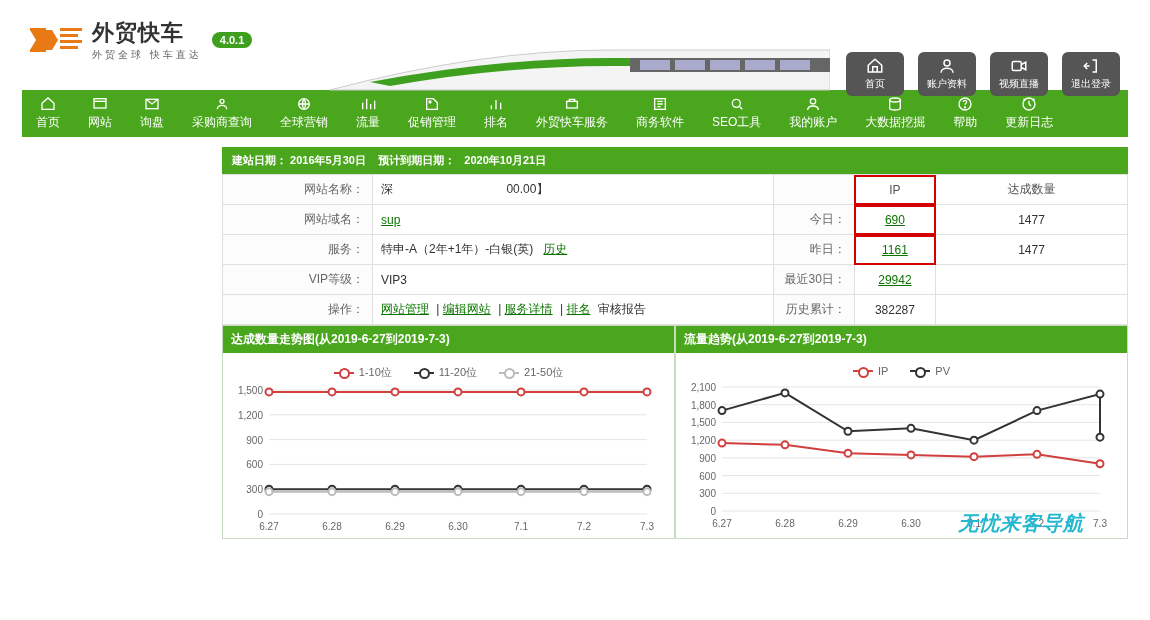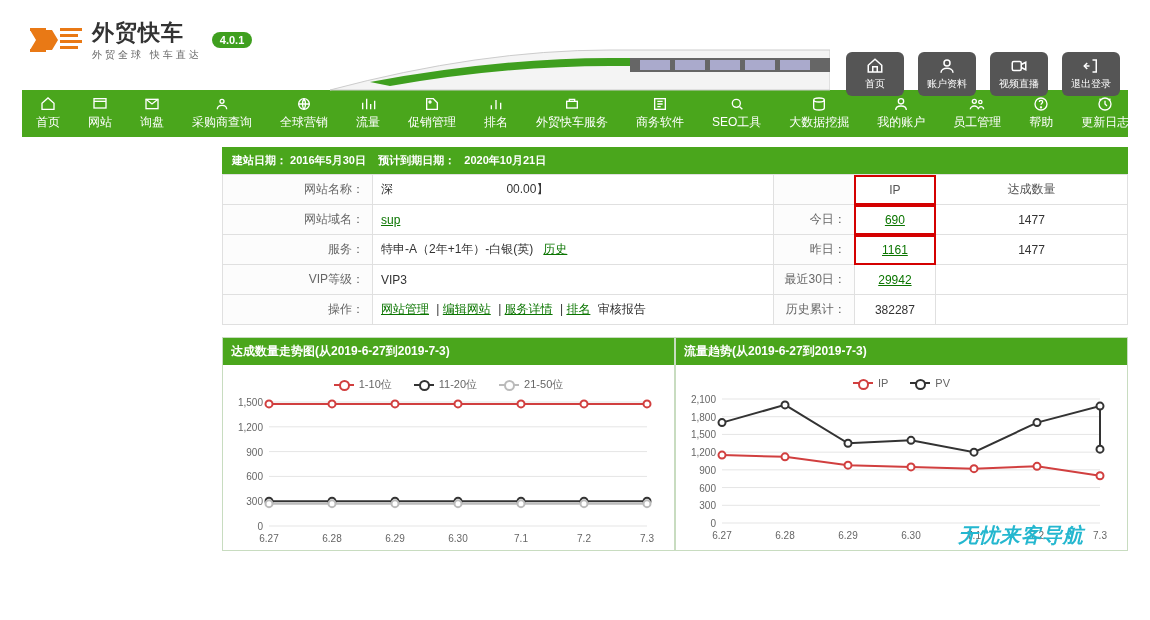--- a/index.html
+++ b/index.html
@@ -23,21 +23,21 @@
   .panel-header { background: #4aa61c; color: #fff; font-weight: 700; padding: 6px 10px; font-size: 11px; }
   .info-table { width: 100%; border-collapse: collapse; background: #fff; }
   .info-table td { border: 1px solid #e0e0e0; padding: 6px 8px; font-size: 12px; color: #333; }
   .info-table td.lbl { text-align: right; width: 150px; color: #666; background: #fcfcfc; }
   .info-table td.val { text-align: left; }
   .info-table td.rhead { text-align: center; color: #555; }
   .info-table td.rlbl { text-align: right; width: 81px; color: #666; background: #fcfcfc; }
   .info-table td.num { text-align: center; }
   a.link { color: #0b7500; text-decoration: underline; cursor: pointer; }
   .redbox { outline: 2px solid #d40000; outline-offset: -2px; }
-  .charts { display: flex; margin-top: 12px; }
+  .charts { display: flex; }
   .chart-box { flex: 1; border: 1px solid #c8dcc0; }
   .chart-title { background: #4aa61c; color: #fff; padding: 5px 8px; font-size: 12px; font-weight: 700; }
   .chart-body { padding: 6px 4px 2px; }
   .legend { display: flex; justify-content: center; gap: 22px; padding: 6px 0; font-size: 11px; color: #666; }
   .legend .item { display: flex; align-items: center; gap: 5px; }
   .lg-mark { width: 20px; height: 0; border-top: 2px solid #999; position: relative; }
   .lg-mark::after { content: ""; position: absolute; width: 7px; height: 7px; border: 2px solid #999; background: #fff; border-radius: 50%; left: 5px; top: -5.5px; }
   .lg-red, .lg-red::after { border-color: #d13f3f; }
   .lg-blk, .lg-blk::after { border-color: #333; }
   .lg-gry, .lg-gry::after { border-color: #bbb; }
@@ -189,39 +189,31 @@
       </div>
       <div class="nav-item">
         <svg viewBox="0 0 24 24" fill="none" stroke="#fff" stroke-width="2">
           <circle cx="11" cy="11" r="6"></circle>
           <path d="M20 20l-4-4"></path>
         </svg>
         <span>SEO工具</span>
       </div>
       <div class="nav-item">
         <svg viewBox="0 0 24 24" fill="none" stroke="#fff" stroke-width="2">
+          <circle cx="12" cy="8" r="4"></circle>
+          <path d="M4 21c0-4 4-6 8-6s8 2 8 6"></path>
+        </svg>
+        <span>我的账户</span>
+      </div>
+      <div class="nav-item">
+        <svg viewBox="0 0 24 24" fill="none" stroke="#fff" stroke-width="2">
           <ellipse cx="12" cy="6" rx="8" ry="3"></ellipse>
           <path d="M4 6v12c0 1.7 3.6 3 8 3s8-1.3 8-3V6"></path>
         </svg>
         <span>大数据挖掘</span>
-      </div>
-      <div class="nav-item">
-        <svg viewBox="0 0 24 24" fill="none" stroke="#fff" stroke-width="2">
-          <circle cx="12" cy="8" r="4"></circle>
-          <path d="M4 21c0-4 4-6 8-6s8 2 8 6"></path>
-        </svg>
-        <span>我的账户</span>
-      </div>
-      <div class="nav-item">
-        <svg viewBox="0 0 24 24" fill="none" stroke="#fff" stroke-width="2">
-          <circle cx="8" cy="8" r="3"></circle>
-          <circle cx="17" cy="9" r="2.5"></circle>
-          <path d="M2 20c0-3 3-5 6-5s6 2 6 5M14 20c0-2 2-4 4-4s4 2 4 4"></path>
-        </svg>
-        <span>员工管理</span>
       </div>
       <div class="nav-item">
         <svg viewBox="0 0 24 24" fill="none" stroke="#fff" stroke-width="2">
           <circle cx="12" cy="12" r="9"></circle>
           <path d="M9.5 9a2.5 2.5 0 115 0c0 1.5-2.5 2-2.5 4"></path>
           <circle cx="12" cy="17" r="0.8" fill="#fff"></circle>
         </svg>
         <span>帮助</span>
       </div>
       <div class="nav-item">

